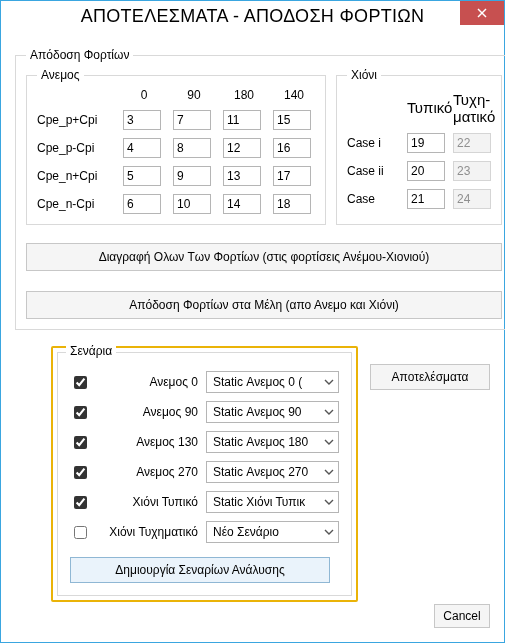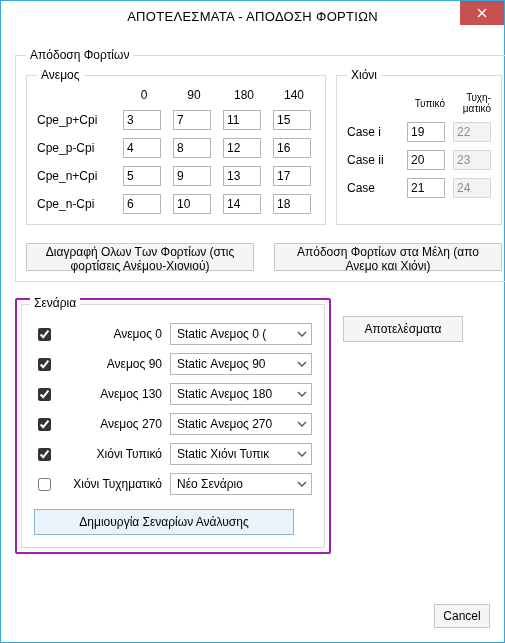--- a/index.html
+++ b/index.html
@@ -21,21 +21,21 @@
   .titlebar {
     height: 30px;
     background: #fff;
     display: flex;
     align-items: center;
     justify-content: center;
     position: relative;
     border-bottom: 1px solid #fff;
   }
   .titlebar .title {
-    font-size: 13px;
+    font-size: 18px;
     letter-spacing: 0.3px;
     text-align: right;
   }
   .close-btn {
     position: absolute;
     right: 0;
     top: 0;
     width: 44px;
     height: 24px;
     background: #c75050;
@@ -108,53 +108,54 @@
   }
 
   .snow-grid {
     display: grid;
     grid-template-columns: 52px 38px 38px;
     column-gap: 8px;
     row-gap: 8px;
     align-items: center;
   }
   .snow-hdr {
-    text-align: right;
-    font-size: 10px;
+    text-align: left;
+    font-size: 15px;
     line-height: 1.1;
   }
 
   .wide-btn-row {
     margin-top: 10px;
     display: flex;
-    flex-direction: row;
+    flex-direction: column;
     gap: 20px;
   }
   button.full {
     width: 100%;
     height: 28px;
     font: inherit;
     background: #f5f5f5;
     border: 1px solid #c7c7c7;
     cursor: pointer;
   }
 
   
   .bottom-area {
     display: flex;
     gap: 12px;
     margin-top: 16px;
     align-items: flex-start;
   }
   .scenarios-frame {
     width: 312px;
-    border: 2px solid #a21caf;
+    border: 2px solid #eab308;
     border-radius: 2px;
     position: relative;
     padding: 0;
+    margin-left: 36px;
   }
   .scenarios-inner {
     border: 1px solid #d9d9d9;
     margin: 4px;
     padding: 14px 12px 12px 12px;
     position: relative;
   }
   .scenarios-inner .legend-like {
     position: absolute;
     top: -9px;

